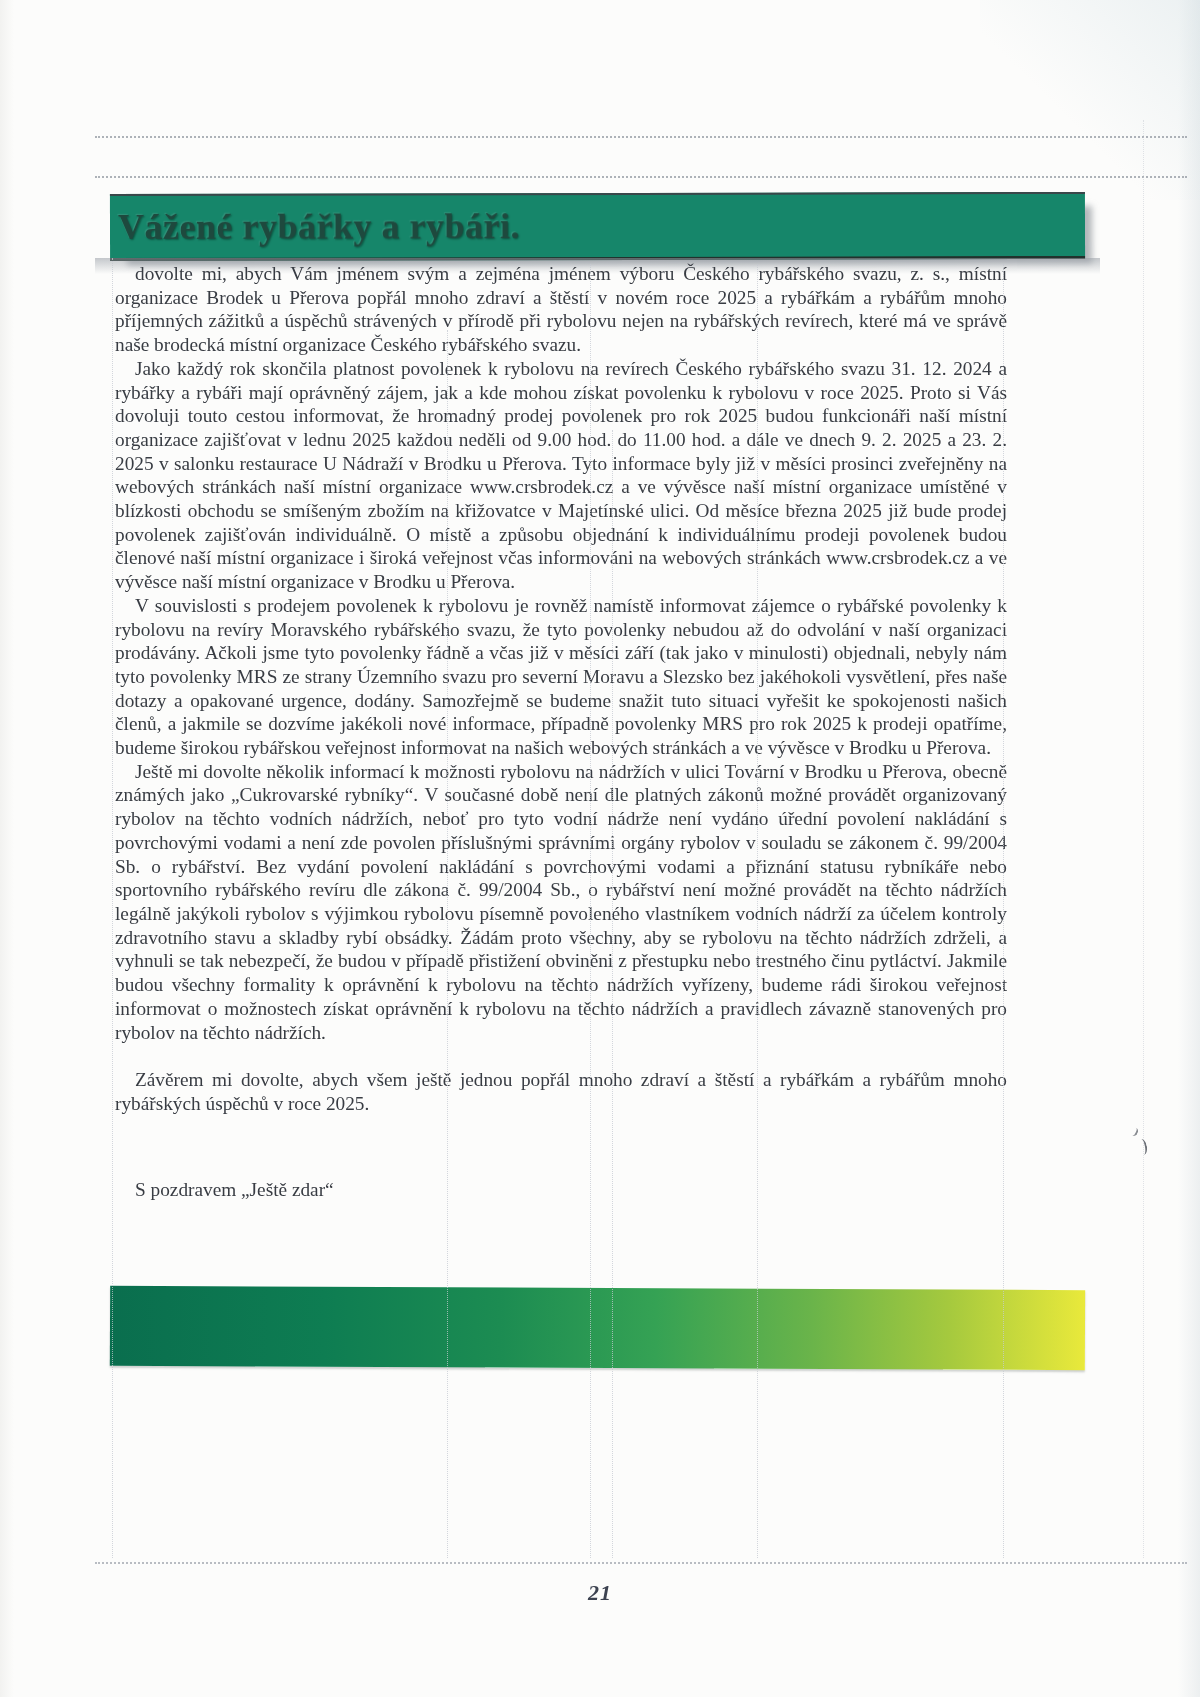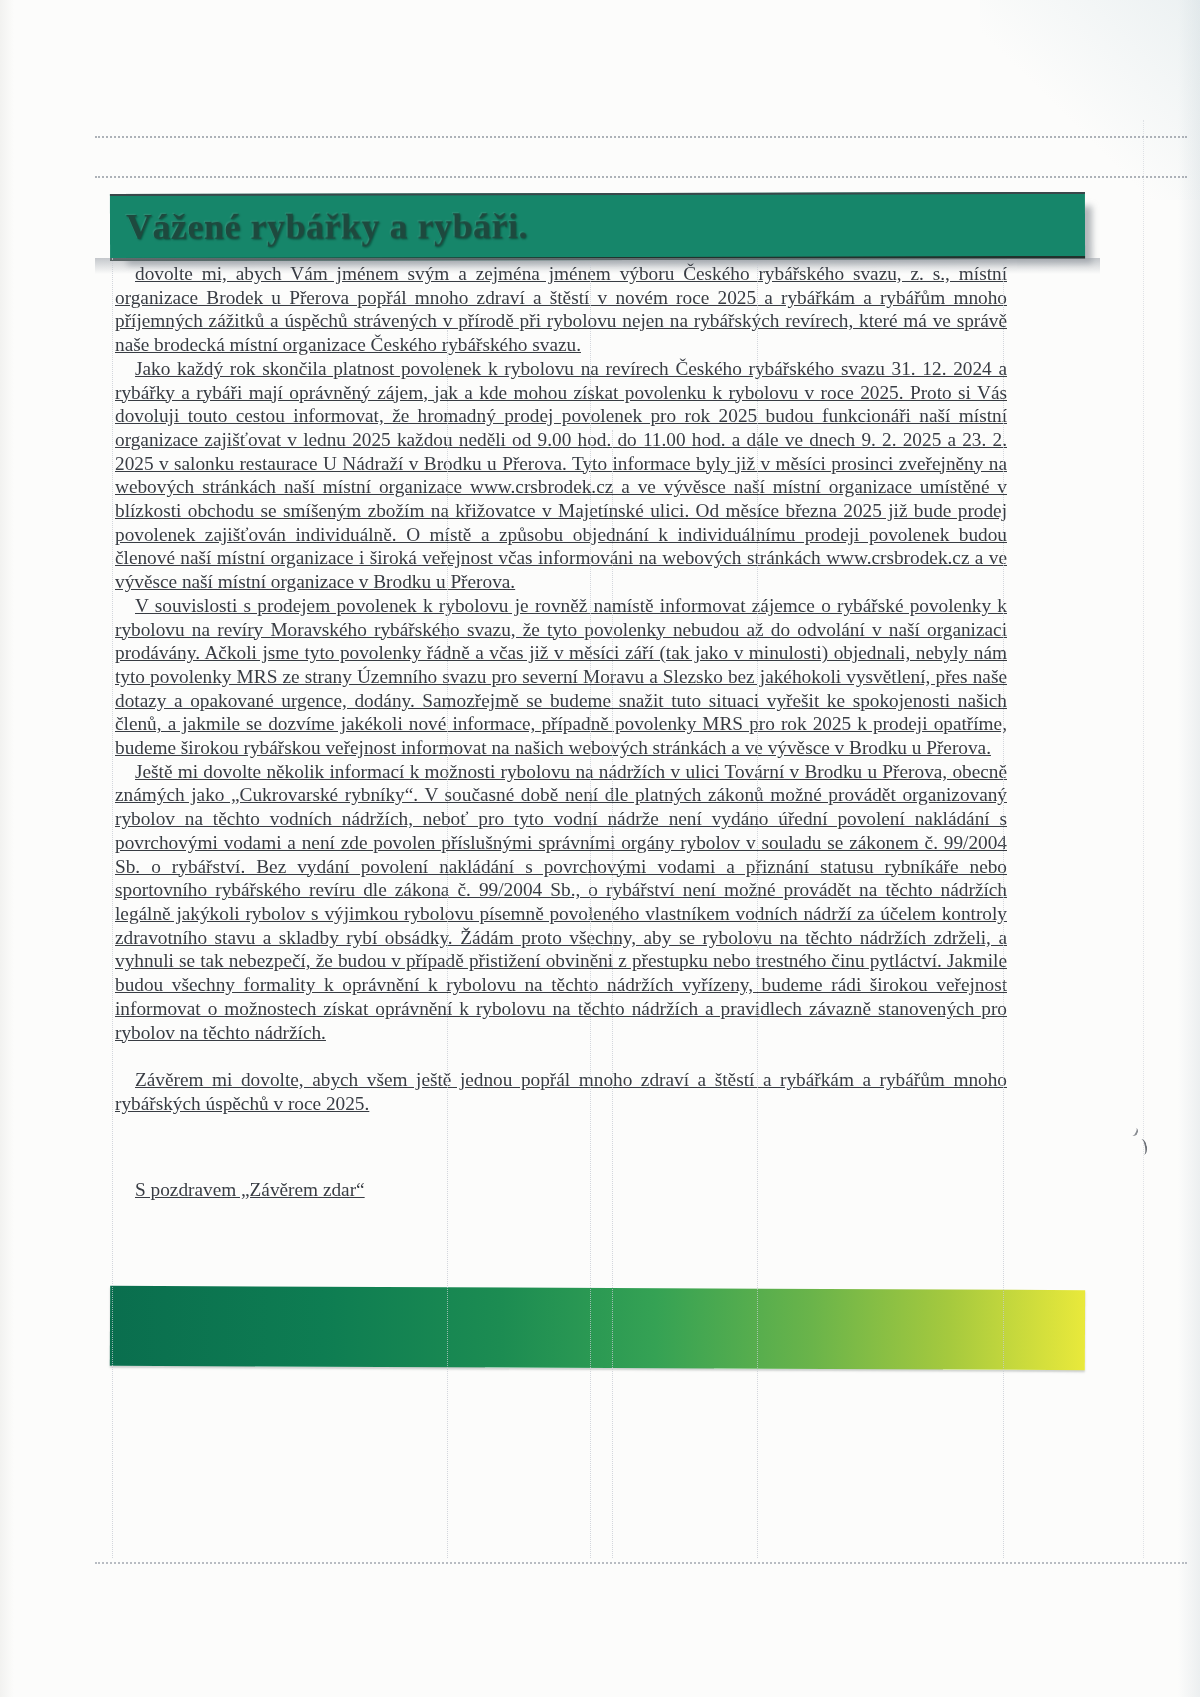--- a/index.html
+++ b/index.html
@@ -43,40 +43,39 @@
   .banner{
     position:absolute;left:110px;top:193px;width:975px;height:62px;
     background:var(--banner-green,#16866a);
     border-top:2px solid #3a474a;
     border-bottom:3px solid #21322d;
     box-shadow:12px 9px 6px -5px rgba(140,146,152,.65);
     display:flex;align-items:center;
     transform:rotate(-0.12deg);
   }
   .banner-title{
-    padding-left:16px;
+    padding-left:8px;
     font-size:36px;font-weight:bold;letter-spacing:.5px;
     color:var(--banner-title,#1f4a3f);
     text-shadow:1px 1px 2px rgba(0,40,30,.55), -1px -1px 1px rgba(255,255,255,.12);
     filter:blur(.4px);
     white-space:nowrap;
   }
   .banner-shade{
     position:absolute;left:95px;top:258px;width:1005px;height:16px;
     background:linear-gradient(180deg,rgba(150,156,164,.55),rgba(150,156,164,0));
     pointer-events:none;
   }
 
   
   .letter{
     position:absolute;left:115px;top:262px;width:892px;
     font-size:19.3px;line-height:23.7px;
     color:var(--text,#383c43);
     text-align:justify;
-    text-decoration:underline;
   }
   .letter p{margin:0;text-indent:20px;}
   .letter p.closing{margin-top:24px;}
   .signature{margin-top:62px;text-align:left;}
   .signature p{margin:0;text-indent:20px;}
 
   
   .artifact{
     position:absolute;left:1128px;top:1125px;width:20px;height:34px;
     pointer-events:none;
@@ -123,35 +122,36 @@
   <div class="banner-shade"></div>
 
   <div class="letter">
     <p>dovolte mi, abych Vám jménem svým a zejména jménem výboru Českého rybářského svazu, z. s., místní organizace Brodek u Přerova popřál mnoho zdraví a štěstí v novém roce 2025 a rybářkám a rybářům mnoho příjemných zážitků a úspěchů strávených v přírodě při rybolovu nejen na rybářských revírech, které má ve správě naše brodecká místní organizace Českého rybářského svazu.</p>
     <p>Jako každý rok skončila platnost povolenek k rybolovu na revírech Českého rybářského svazu 31. 12. 2024 a rybářky a rybáři mají oprávněný zájem, jak a kde mohou získat povolenku k rybolovu v roce 2025. Proto si Vás dovoluji touto cestou informovat, že hromadný prodej povolenek pro rok 2025 budou funkcionáři naší místní organizace zajišťovat v lednu 2025 každou neděli od 9.00 hod. do 11.00 hod. a dále ve dnech 9. 2. 2025 a 23. 2. 2025 v salonku restaurace U Nádraží v Brodku u Přerova. Tyto informace byly již v měsíci prosinci zveřejněny na webových stránkách naší místní organizace www.crsbrodek.cz a ve vývěsce naší místní organizace umístěné v blízkosti obchodu se smíšeným zbožím na křižovatce v Majetínské ulici.  Od měsíce března 2025 již bude prodej povolenek zajišťován individuálně. O místě a způsobu objednání k individuálnímu prodeji povolenek budou členové naší místní organizace i široká veřejnost včas informováni na webových stránkách www.crsbrodek.cz a ve vývěsce naší místní organizace v Brodku u Přerova.</p>
     <p>V souvislosti s prodejem povolenek k rybolovu je rovněž namístě informovat zájemce o rybářské povolenky k rybolovu na revíry Moravského rybářského svazu, že tyto povolenky nebudou až do odvolání v naší organizaci prodávány. Ačkoli jsme tyto povolenky řádně a včas již v měsíci září (tak jako v minulosti) objednali, nebyly nám tyto povolenky MRS ze strany Územního svazu pro severní Moravu a Slezsko bez jakéhokoli vysvětlení, přes naše dotazy a opakované urgence, dodány. Samozřejmě se budeme snažit tuto situaci vyřešit ke spokojenosti našich členů, a jakmile se dozvíme jakékoli nové informace, případně povolenky MRS pro rok 2025 k prodeji opatříme, budeme širokou rybářskou veřejnost informovat na našich webových stránkách a ve vývěsce v Brodku u Přerova.</p>
     <p>Ještě mi dovolte několik informací k možnosti rybolovu na nádržích v ulici Tovární v Brodku u Přerova, obecně známých jako „Cukrovarské rybníky“. V současné době není dle platných zákonů možné provádět organizovaný rybolov na těchto vodních nádržích, neboť pro tyto vodní nádrže není vydáno úřední povolení nakládání s povrchovými vodami a není zde povolen příslušnými správními orgány rybolov v souladu se zákonem č. 99/2004 Sb. o rybářství. Bez vydání povolení nakládání s povrchovými vodami a přiznání statusu rybníkáře nebo sportovního rybářského revíru dle zákona č. 99/2004 Sb., o rybářství není možné provádět na těchto nádržích legálně jakýkoli rybolov s výjimkou rybolovu písemně povoleného vlastníkem vodních nádrží za účelem kontroly zdravotního stavu a skladby rybí obsádky. Žádám proto všechny, aby se rybolovu na těchto nádržích zdrželi, a vyhnuli se tak nebezpečí, že budou v případě přistižení obviněni z přestupku nebo trestného činu pytláctví. Jakmile budou všechny formality k oprávnění k rybolovu na těchto nádržích vyřízeny, budeme rádi širokou veřejnost informovat o možnostech získat oprávnění k rybolovu na těchto nádržích a pravidlech závazně stanovených pro rybolov na těchto nádržích.</p>
     <p class="closing">Závěrem mi dovolte, abych všem ještě jednou popřál mnoho zdraví a štěstí a rybářkám a rybářům mnoho rybářských úspěchů v roce 2025.</p>
 
     <div class="signature">
-      <p>S pozdravem „Závěrem zdar“</p>
+      <p>S pozdravem „Ještě zdar“</p>
     </div>
   </div>
 
   <div class="artifact">
       <i></i>
       <i></i>
     </div>
 
   <div class="gradient-bar"></div>
 
   <div class="vline vl-a"></div>
   <div class="vline vl-b"></div>
   <div class="vline vl-c"></div>
   <div class="vline vl-d"></div>
   <div class="vline vl-e"></div>
   <div class="vline vl-f"></div>
   <div class="vline vl-g"></div>
 
   <div class="hline hline-bottom"></div>
 
+  <div class="page-number">21</div>
 
 </div>
 
 </body></html>

